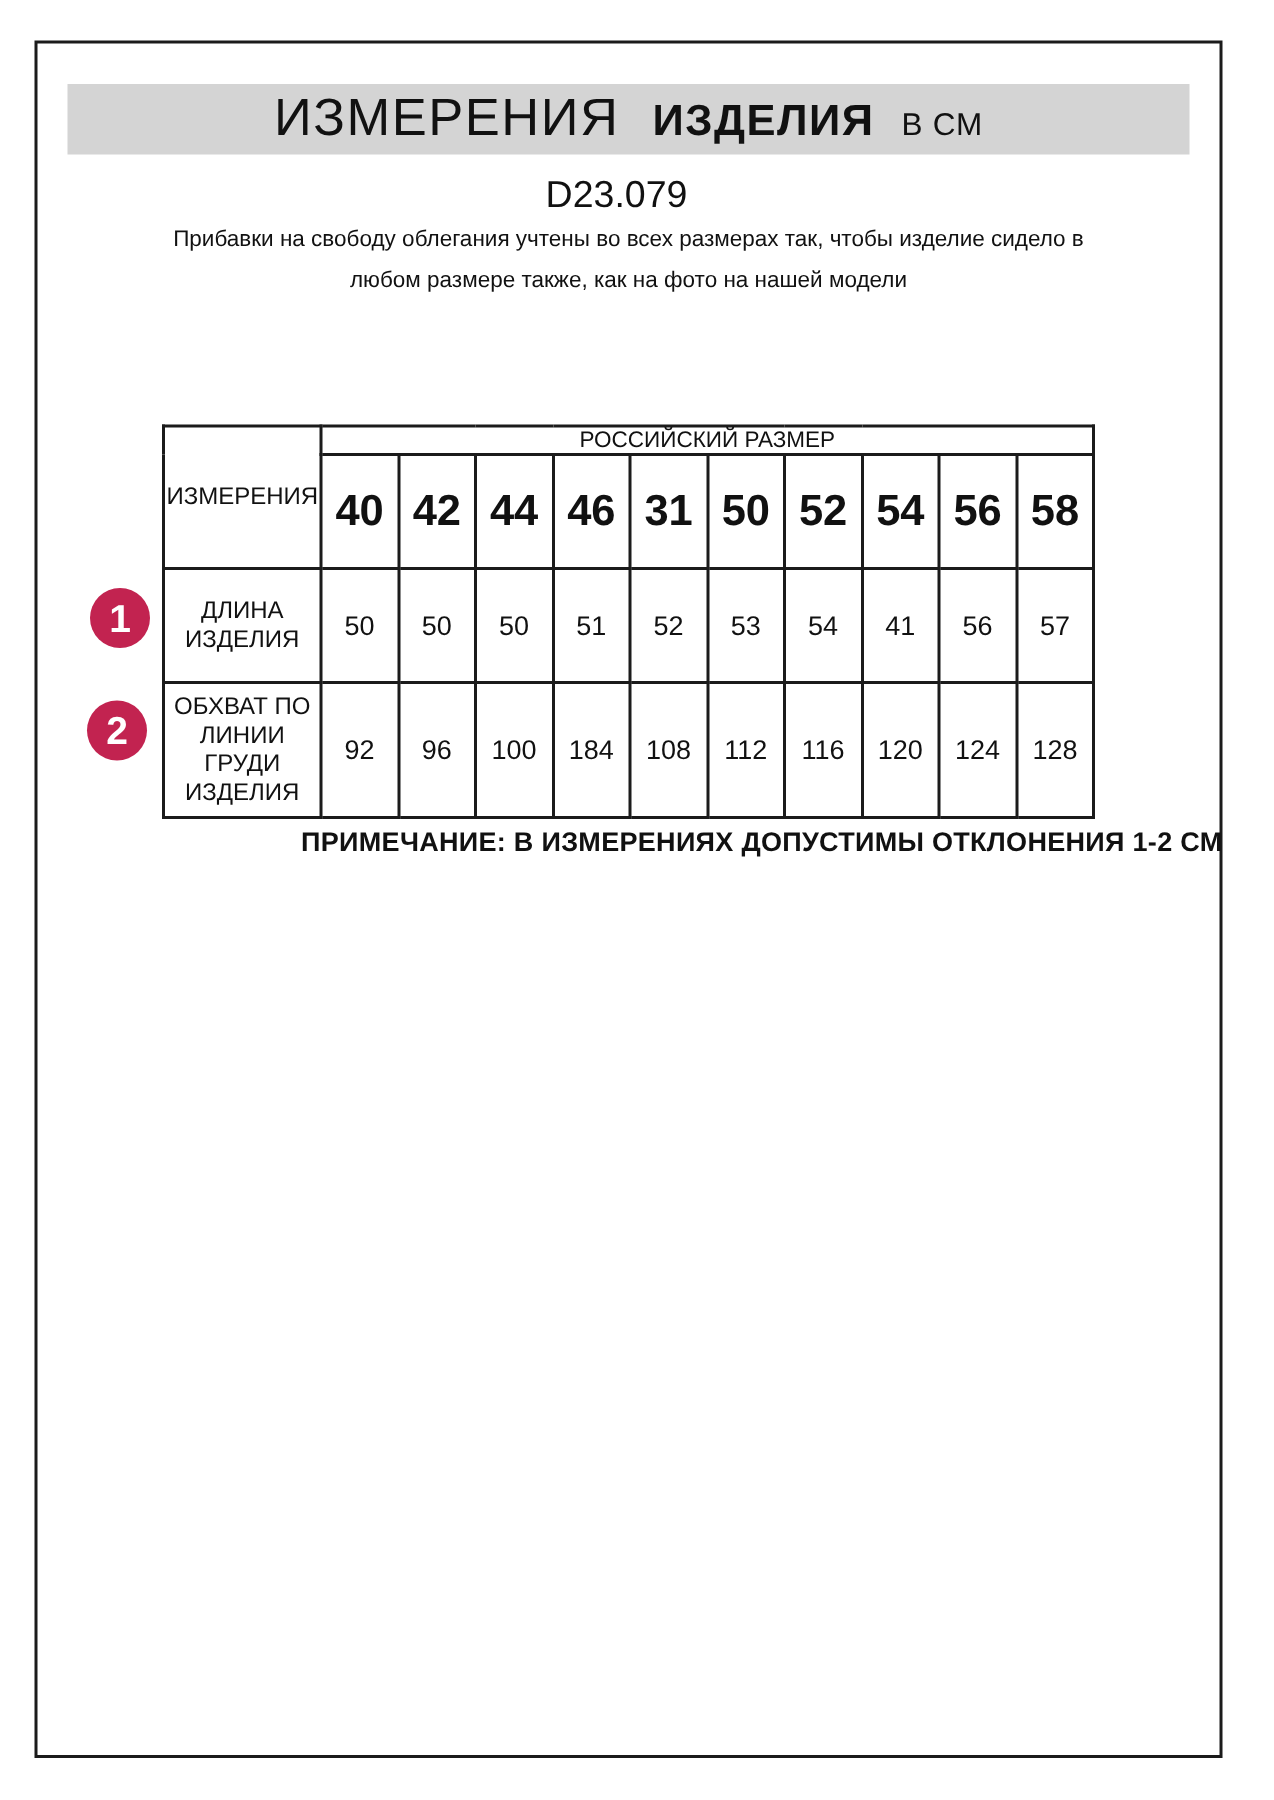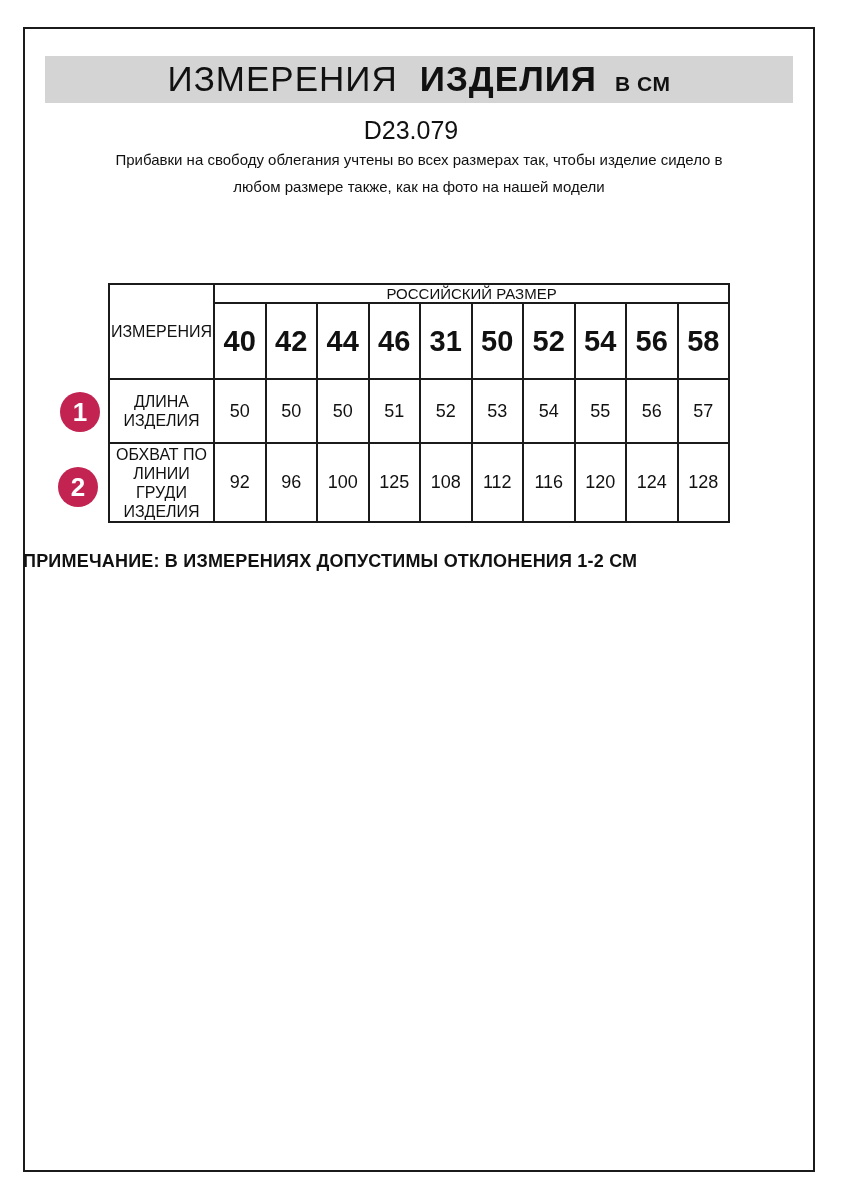--- a/index.html
+++ b/index.html
@@ -10,22 +10,22 @@
   }
   .page-border {
     position:absolute; left:23px; top:27px; width:788px; height:1141px;
     border:2px solid #1b1b1b; background:#ffffff;
   }
   .title-bar {
     position:absolute; left:45px; top:56px; width:748px; height:47px;
     background:#d4d4d4; text-align:center; line-height:46px; white-space:nowrap;
   }
   .title-main { font-size:35px; font-weight:400; letter-spacing:1px; margin-right:22px; }
-  .title-secondary { font-size:35px; font-weight:700; letter-spacing:1px; margin-right:18px; }
-  .title-unit { font-size:21px; font-weight:700; letter-spacing:0.5px; }
+  .title-secondary { font-size:29px; font-weight:700; letter-spacing:1px; margin-right:18px; }
+  .title-unit { font-size:21px; font-weight:400; letter-spacing:0.5px; }
   .model-code {
     position:absolute; left:23px; top:116px; width:776px;
     text-align:center; font-size:25px; font-weight:400;
   }
   .description {
     position:absolute; left:113px; top:146px; width:612px;
     text-align:center; font-size:15px; line-height:27px; font-weight:400;
   }
   .size-table {
     position:absolute; left:108px; top:283px;
@@ -33,34 +33,34 @@
   }
   .size-table th, .size-table td {
     border:2px solid #1b1b1b; text-align:center; vertical-align:middle;
     padding:0; background:#fff;
   }
   .corner-header { font-size:16px; font-weight:400; }
   .group-row { height:19px; }
   .group-header { font-size:15px; font-weight:400; }
   .sizes-row { height:76px; }
   .sizes-row th { font-size:29px; font-weight:700;border-radius:20px; }
-  .size-table tbody tr:nth-child(1) { height:64px; }
-  .size-table tbody tr:nth-child(2) { height:79px; }
+  .size-table tbody tr:nth-child(1) { height:76px; }
+  .size-table tbody tr:nth-child(2) { height:90px; }
   .row-label { font-size:16px; line-height:19px; font-weight:400; padding:2px; }
   .value-cell { font-size:18px; font-weight:400; }
   .marker {
     position:absolute; width:40px; height:40px; border-radius:50%;
     background:#c22350; color:#ffffff; font-size:26px; font-weight:700;
     display:flex; align-items:center; justify-content:center;
   }
   .marker-1 { left:60px; top:392px; }
   .marker-2 { left:58px; top:467px; }
   .note {
     position:absolute; left:23px; top:551px; width:792px;
-    text-align:left; font-size:18px; font-weight:700; letter-spacing:0.2px;
+    text-align:right; font-size:18px; font-weight:700; letter-spacing:0.2px;
   }
 </style>
 </head>
 <body>
 
 <div class="page-border"></div>
 
 <div class="title-bar">
   <span class="title-main">ИЗМЕРЕНИЯ</span><span class="title-secondary">ИЗДЕЛИЯ</span><span class="title-unit">В СМ</span>
 </div>
@@ -107,30 +107,30 @@
   <tbody id="table-body">
       <tr>
         <td class="row-label">ДЛИНА ИЗДЕЛИЯ</td>
         <td class="value-cell">50</td>
         <td class="value-cell">50</td>
         <td class="value-cell">50</td>
         <td class="value-cell">51</td>
         <td class="value-cell">52</td>
         <td class="value-cell">53</td>
         <td class="value-cell">54</td>
-        <td class="value-cell">55</td>
+        <td class="value-cell">41</td>
         <td class="value-cell">56</td>
         <td class="value-cell">57</td>
       </tr>
       <tr>
         <td class="row-label">ОБХВАТ ПО ЛИНИИ ГРУДИ ИЗДЕЛИЯ</td>
         <td class="value-cell">92</td>
         <td class="value-cell">96</td>
         <td class="value-cell">100</td>
-        <td class="value-cell">125</td>
+        <td class="value-cell">184</td>
         <td class="value-cell">108</td>
         <td class="value-cell">112</td>
         <td class="value-cell">116</td>
         <td class="value-cell">120</td>
         <td class="value-cell">124</td>
         <td class="value-cell">128</td>
       </tr>
     </tbody>
 </table>
 

